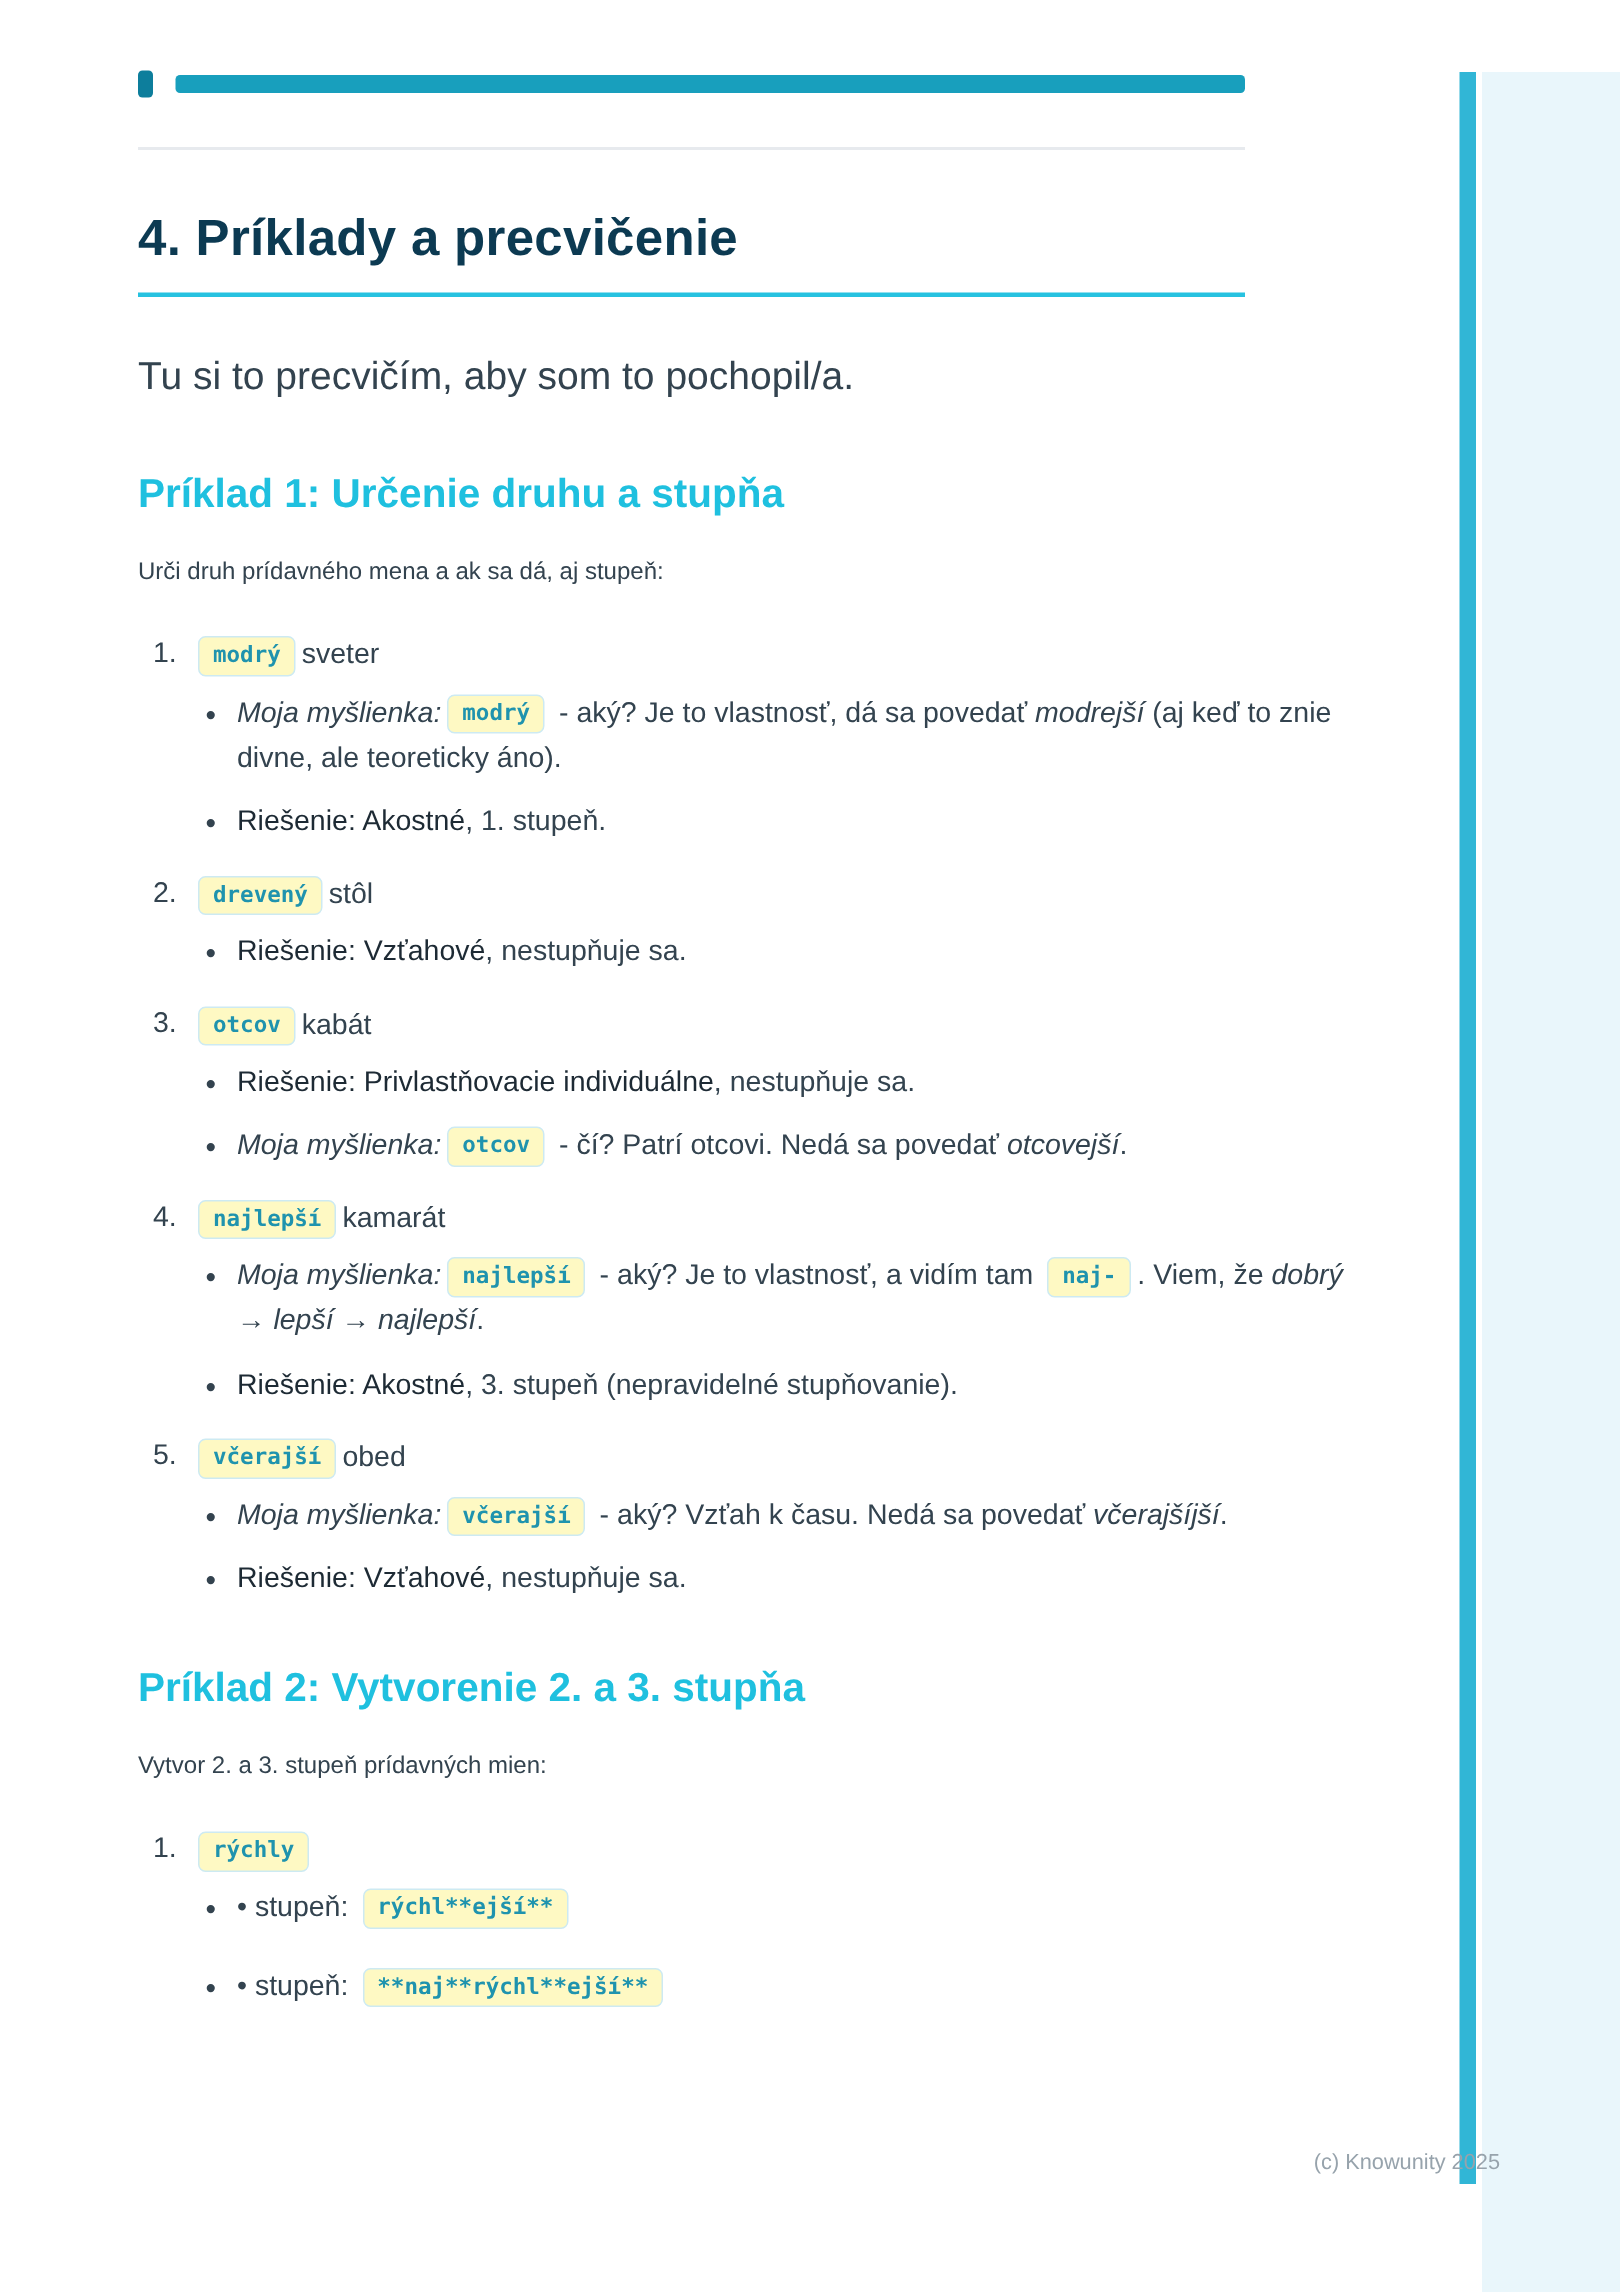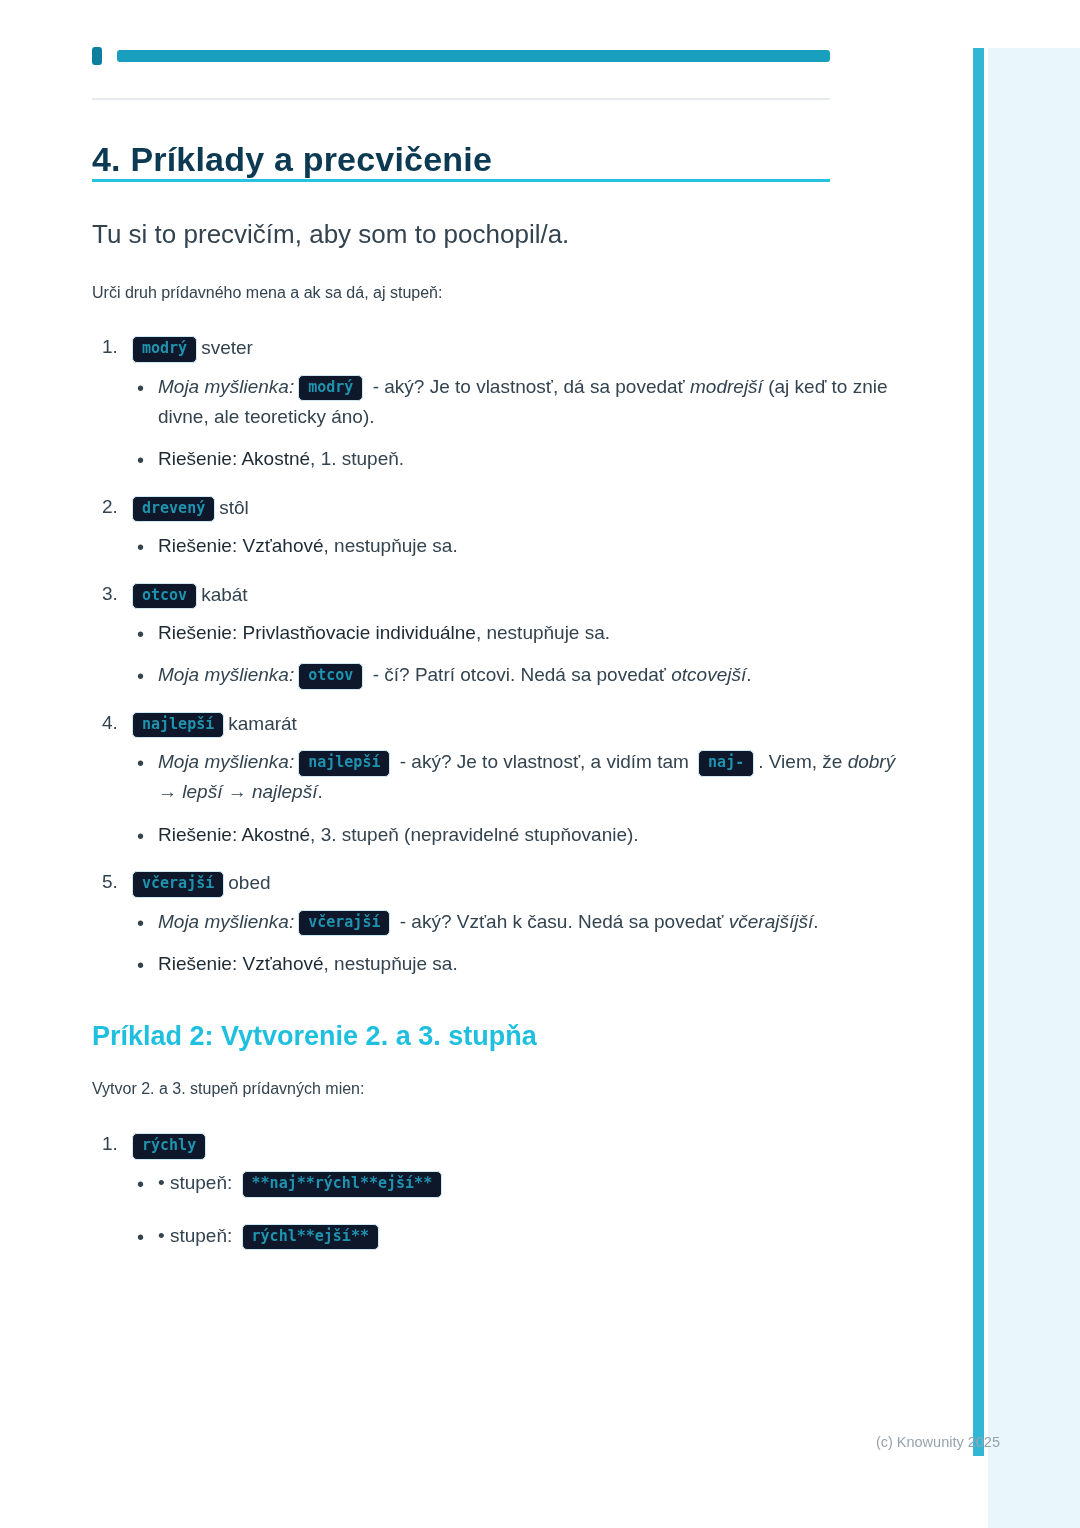--- a/index.html
+++ b/index.html
@@ -21,42 +21,42 @@
 
   .accent-row { margin-top: 47px; width: 738px; display: flex; align-items: center; gap: 15px; }
   .accent-cap { width: 10px; height: 18px; background: #0d7e9c; border-radius: 3px; }
   .accent-bar { flex: 1; height: 12px; background: #189fbd; border-radius: 3px; }
 
   .divider { margin-top: 33px; width: 738px; height: 2px; background: #e7eaee; border: none; }
 
   h1 {
     margin-top: 40px; width: 738px;
     font-size: 34px; font-weight: 700; color: #0c3a52; letter-spacing: .2px;
-    border-bottom: 3px solid #27c2e0;
+    padding-bottom: 16px; border-bottom: 3px solid #27c2e0;
   }
   .intro { margin-top: 32px; font-size: 26px; line-height: 1.6; }
 
   h2 { margin-top: 42px; font-size: 27px; font-weight: 700; color: #1fc0df; }
   .instruction { margin-top: 24px; font-size: 16px; line-height: 1.6; }
 
   .olist { margin-top: 28px; font-size: 19px; }
   .oitem { position: relative; padding-left: 36px; margin-bottom: 18px; }
   .onum  { position: absolute; left: 10px; top: 3px; }
   .head-line { line-height: 1.6; }
 
   .bullets { list-style: none; margin-top: 8px; }
   .bullets > li { position: relative; padding-left: 30px; line-height: 1.6; margin-bottom: 12px; }
   .bullets > li::before { content: "•"; position: absolute; left: 9px; top: 0; font-size: 20px; color: #33434f; }
   .steps > li { margin-bottom: 22px; }
 
   .chip {
     display: inline-block;
     font-family: "DejaVu Sans Mono", "Liberation Mono", monospace;
     font-size: 15px; font-weight: 700; color: #1f93ae;
-    background: #0f172a; border: 1px solid #cdeaf2; border-radius: 5px;
+    background: #fef9c3; border: 1px solid #cdeaf2; border-radius: 5px;
     padding: 2px 9px 3px; line-height: 1.3; margin: 0 4px; vertical-align: 1px;
     white-space: nowrap;
   }
   .it { font-style: italic; }
   .b  { font-weight: 400; color: #1d2a34; }
 </style>
 </head>
 <body>
 
 <div class="side-panel"></div>
@@ -69,20 +69,21 @@
     <span class="accent-cap"></span>
     <span class="accent-bar"></span>
   </div>
 
   <hr class="divider">
 
   <h1>4. Príklady a precvičenie</h1>
 
   <p class="intro">Tu si to precvičím, aby som to pochopil/a.</p>
 
+  <h2>Príklad 1: Určenie druhu a stupňa</h2>
   <p class="instruction">Urči druh prídavného mena a ak sa dá, aj stupeň:</p>
 
   <div class="olist">
 
     <div class="oitem">
       <span class="onum">1.</span>
       <div class="head-line">
         <span class="chip">modrý</span><span>sveter</span>
       </div>
       <ul class="bullets">
@@ -158,22 +159,22 @@
   <p class="instruction">Vytvor 2. a 3. stupeň prídavných mien:</p>
 
   <div class="olist">
     <div class="oitem">
       <span class="onum">1.</span>
       <div class="head-line">
         <span class="chip">rýchly</span>
       </div>
       <ul class="bullets steps">
         <li>
-          <span>• stupeň: </span><span class="chip">**naj**rýchl**ejší**</span>
+          <span>• stupeň: </span><span class="chip">rýchl**ejší**</span>
         </li>
         <li>
-          <span>• stupeň: </span><span class="chip">rýchl**ejší**</span>
+          <span>• stupeň: </span><span class="chip">**naj**rýchl**ejší**</span>
         </li>
       </ul>
     </div>
   </div>
 
 </div>
 
 </body></html>

